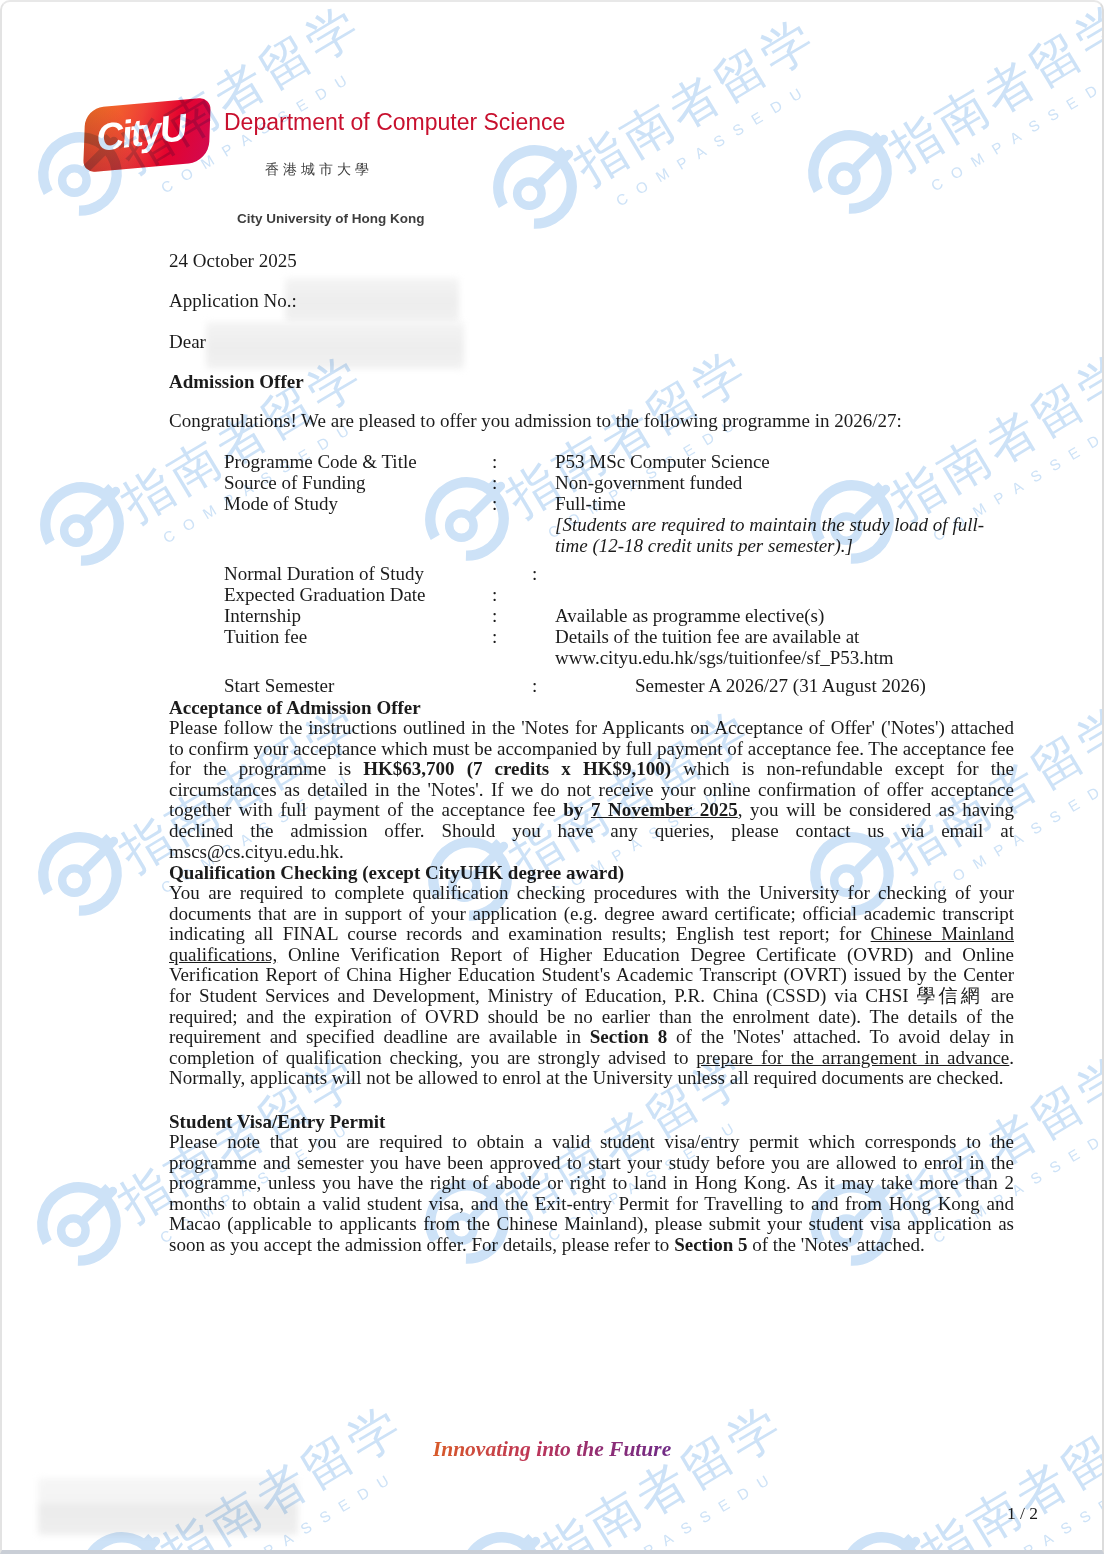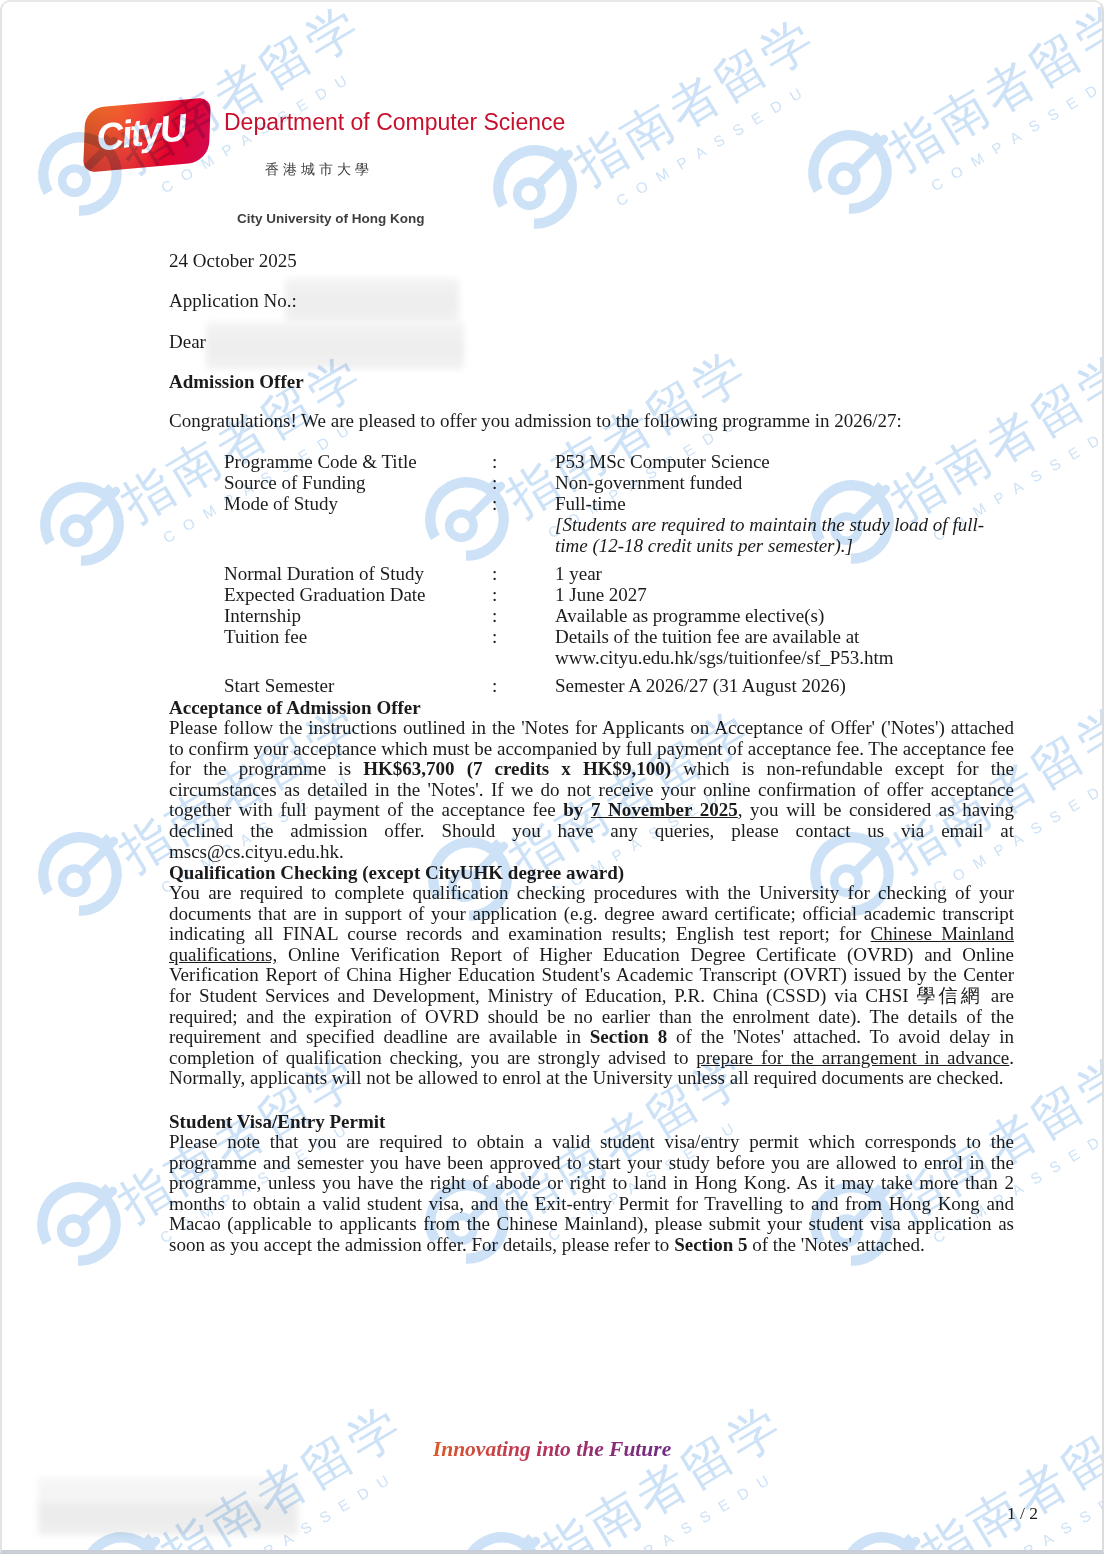--- a/index.html
+++ b/index.html
@@ -42,21 +42,21 @@
   .intro-line{left:167px;top:408px;}
   .redact{position:absolute;z-index:1;border-radius:3px;filter:blur(3px);
     background:linear-gradient(180deg,#f4f4f4 0%,#ededed 55%,#f2f2f2 100%);}
   .redact-app{left:283px;top:276px;width:174px;height:45px;}
   .redact-name{left:204px;top:320px;width:258px;height:47px;}
   .redact-bottom{left:36px;top:1476px;width:260px;height:57px;
     background:linear-gradient(180deg,#f6f6f6 0%,#f4f4f4 42%,#ebebeb 50%,#efefef 100%);}
   
   .details{position:absolute;left:222px;top:449px;width:790px;font-size:19px;line-height:21px;z-index:2;}
   .drow{display:flex;}
-  .drow.gap{margin-top:7px;}
+  .drow.gap{margin-top:7px;gap:40px;}
   .dlabel{width:268px;flex:none;}
   .dcolon{width:30px;flex:none;}
   .dvalue{flex:1;white-space:pre-line;margin-left:33px;}
   .dnote{font-style:italic;}
   
   .section{position:absolute;left:167px;width:845px;font-size:19px;z-index:2;}
   .sec0{top:695px;} .sec1{top:860px;} .sec2{top:1109px;}
   .sec-head{font-weight:bold;line-height:21px;}
   .sec-body{text-align:justify;line-height:20.6px;}
   .b{font-weight:bold;} .u{text-decoration:underline;}
@@ -99,26 +99,24 @@
         <div class="dvalue">Non-government funded</div>
       </div>
       <div class="drow">
         <div class="dlabel">Mode of Study</div>
         <div class="dcolon">:</div>
         <div class="dvalue">Full-time<div class="dnote">[Students are required to maintain the study load of full-time (12-18 credit units per semester).]</div></div>
       </div>
       <div class="drow gap">
         <div class="dlabel">Normal Duration of Study</div>
         <div class="dcolon">:</div>
-        <div class="dvalue">1 year</div>
       </div>
       <div class="drow">
         <div class="dlabel">Expected Graduation Date</div>
         <div class="dcolon">:</div>
-        <div class="dvalue">1 June 2027</div>
       </div>
       <div class="drow">
         <div class="dlabel">Internship</div>
         <div class="dcolon">:</div>
         <div class="dvalue">Available as programme elective(s)</div>
       </div>
       <div class="drow">
         <div class="dlabel">Tuition fee</div>
         <div class="dcolon">:</div>
         <div class="dvalue">Details of the tuition fee are available at

